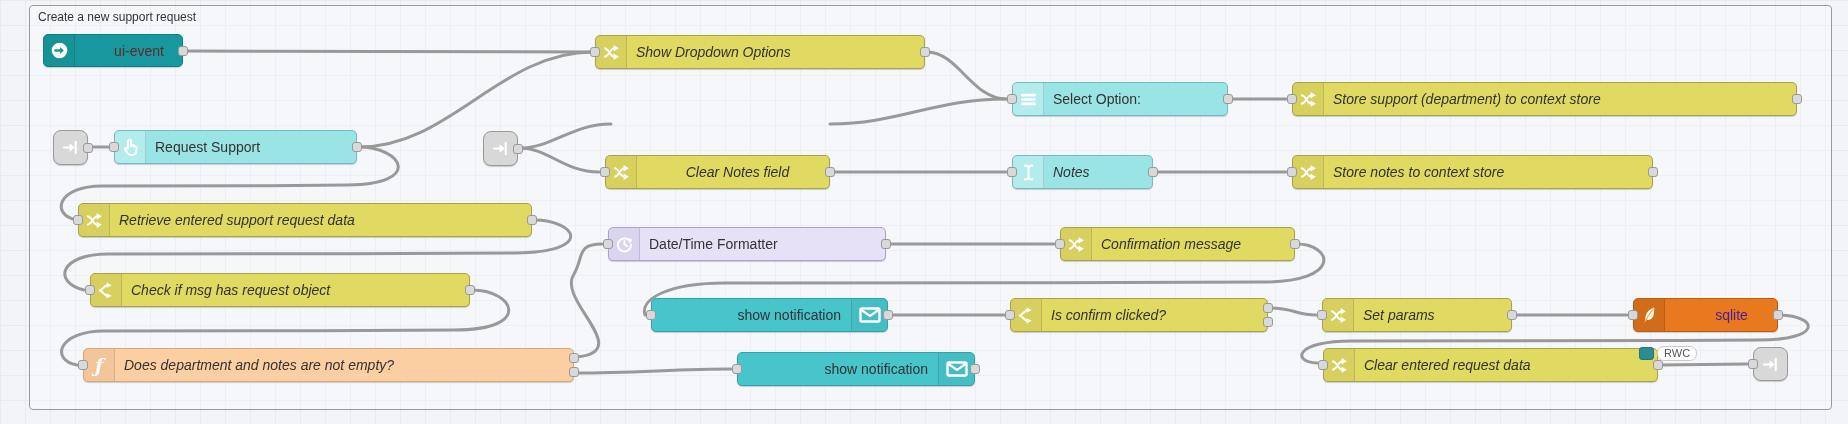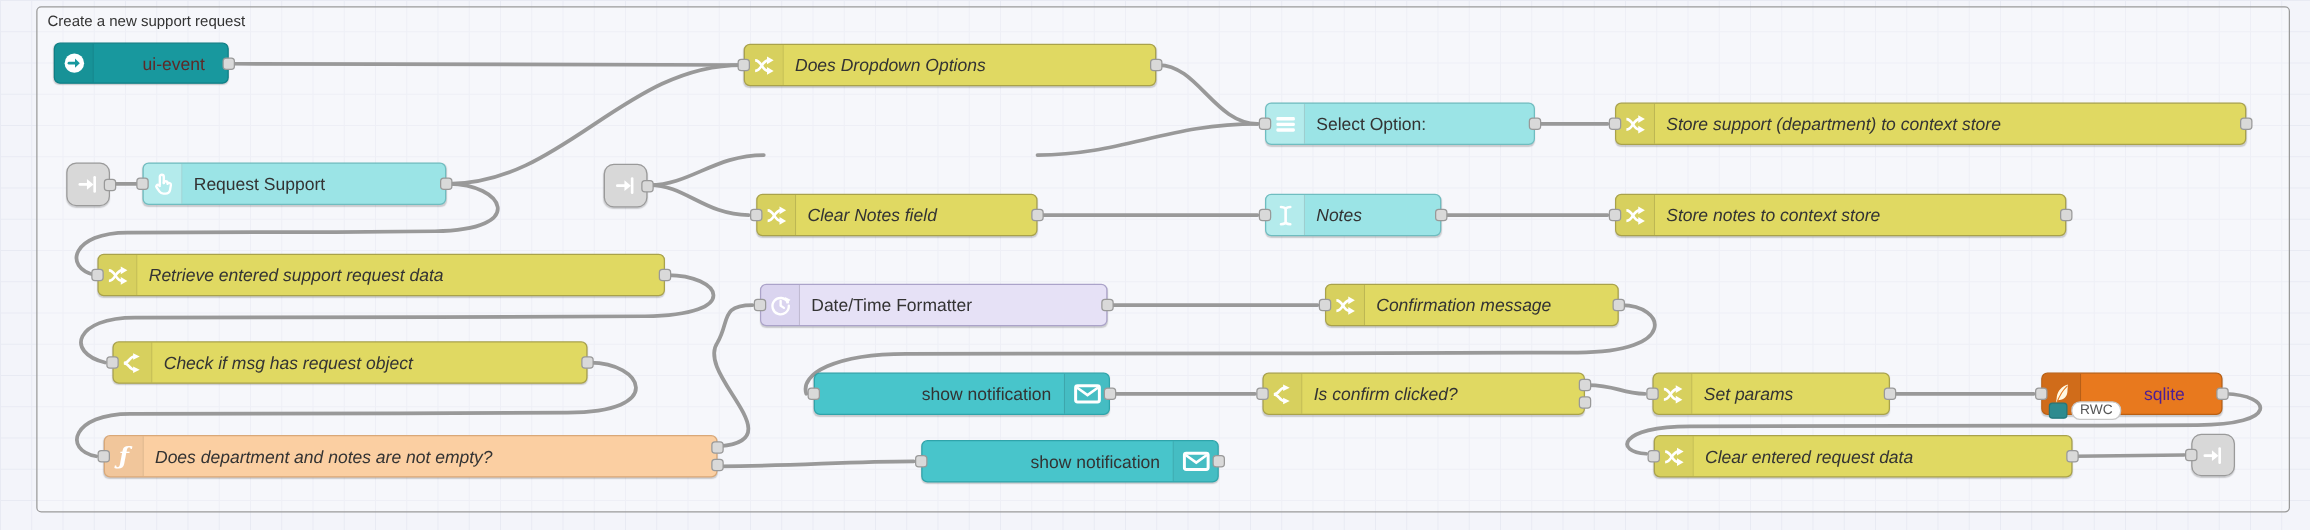--- a/index.html
+++ b/index.html
@@ -220,27 +220,27 @@
     <span class="port in"></span>
     <span class="port out"></span>
   </div>
 
   <div class="node n-change italic" style="left:595px;top:35px;width:330px;height:34px;">
     <span class="isec">
         <svg class="nicon">
           <use href="#i-shuffle"></use>
         </svg>
       </span>
-    <span class="lbl">Does Dropdown Options</span>
-    <span class="port in"></span>
-    <span class="port out"></span>
-  </div>
-
-
-  <div class="node n-change italic" style="left:605px;top:155px;width:225px;height:34px;">
+    <span class="lbl">Show Dropdown Options</span>
+    <span class="port in"></span>
+    <span class="port out"></span>
+  </div>
+
+
+  <div class="node n-change italic" style="left:605px;top:155px;width:225px;height:34px;text-align:center;">
     <span class="isec">
         <svg class="nicon">
           <use href="#i-shuffle"></use>
         </svg>
       </span>
     <span class="lbl">Clear Notes field</span>
     <span class="port in"></span>
     <span class="port out"></span>
   </div>
 
@@ -402,18 +402,18 @@
     <span class="isec">
         <svg class="nicon">
           <use href="#i-shuffle"></use>
         </svg>
       </span>
     <span class="lbl">Clear entered request data</span>
     <span class="port in"></span>
     <span class="port out"></span>
   </div>
 
-  <div class="badge-wrap" style="left:1639px;top:321px;">
+  <div class="badge-wrap" style="left:1639px;top:346px;">
     <span class="badge-dot"></span>
     <span class="badge-pill">RWC</span>
   </div>
 
 </div>
 
 </body></html>

